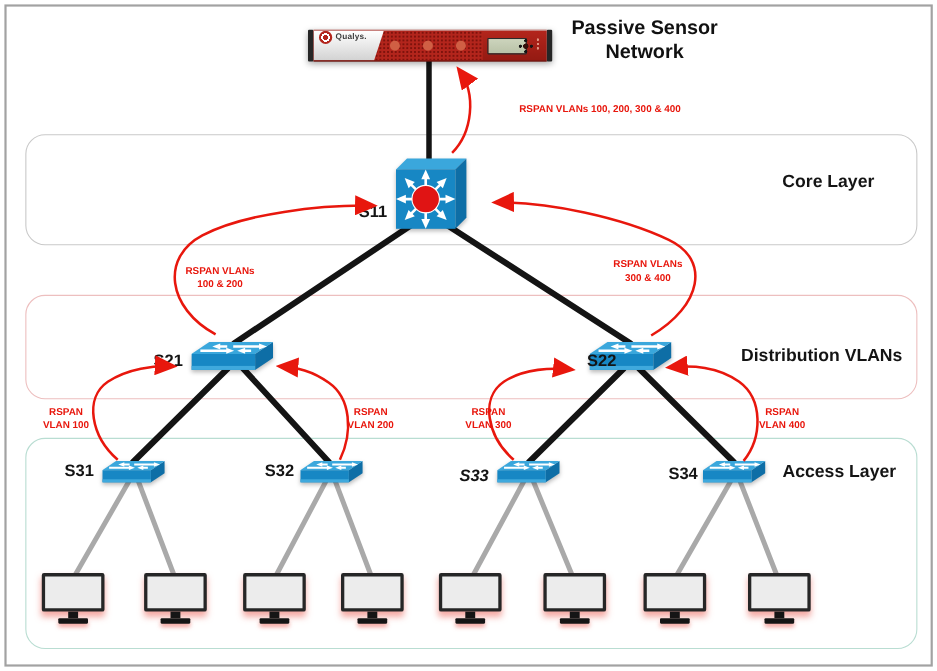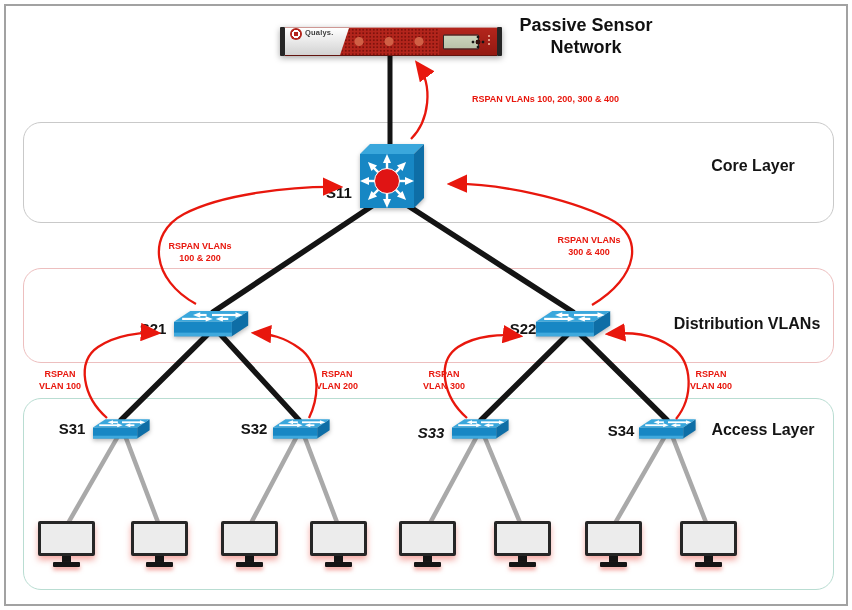--- a/index.html
+++ b/index.html
@@ -259,21 +259,21 @@
         <line x1="9" y1="10.8" x2="36" y2="10.8"></line>
           <polygon points="35,7.8 43,10.8 35,13.8" stroke="none"></polygon>
         <line x1="60" y1="10.8" x2="53" y2="10.8"></line>
           <polygon points="54,7.8 46,10.8 54,13.8" stroke="none"></polygon>
       </g>
     </svg>
   </div>
 
   <div class="node-label" style="left:316px; top:161px;margin-top:23px;">S11</div>
   <div class="node-label" style="left:130px; top:320px;">S21</div>
-  <div class="node-label" style="left:500px; top:320px;">S22</div>
+  <div class="node-label" style="left:524px; top:320px;">S22</div>
   <div class="node-label" style="left:49px; top:420px;text-align:center;">S31</div>
   <div class="node-label" style="left:231px; top:420px;">S32</div>
   <div class="node-label" style="left:408px; top:424px;font-style:italic;">S33</div>
   <div class="node-label" style="left:598px; top:422px;text-align:center;">S34</div>
 
   <div class="pc" style="left:38px;  top:521px;">
       <div class="scr"></div>
       <div class="neck"></div>
       <div class="base"></div>
     </div>

